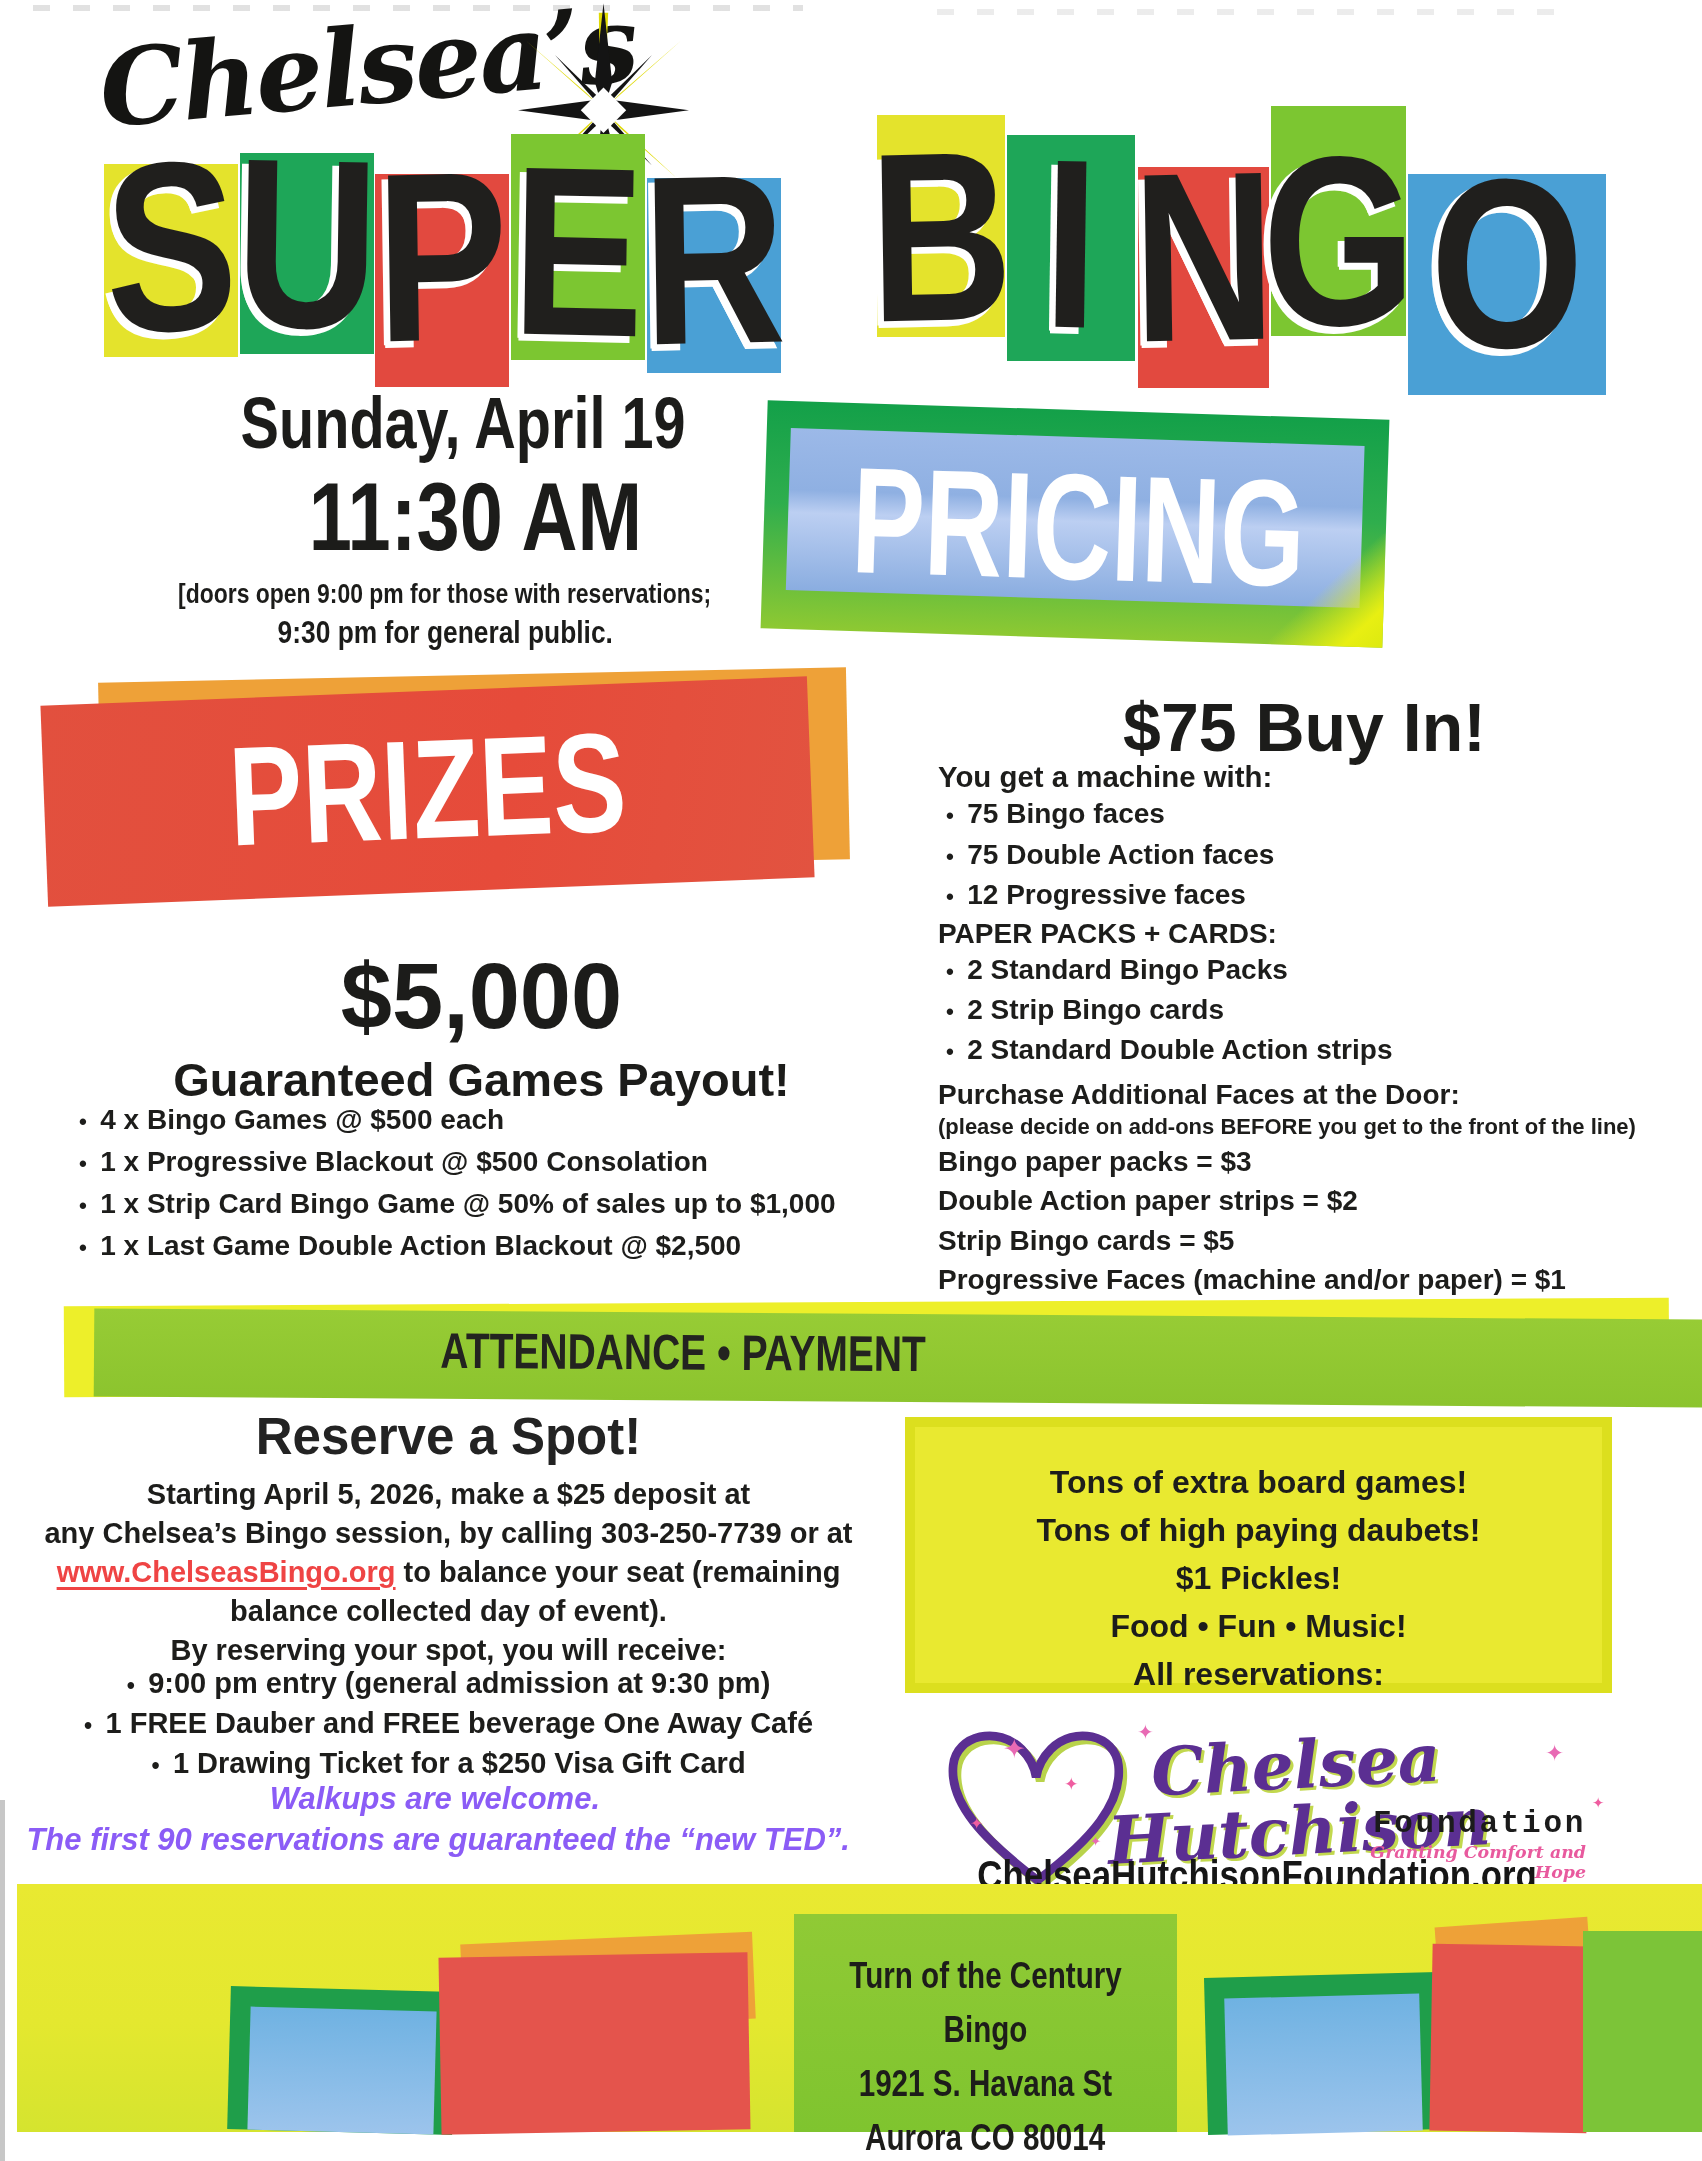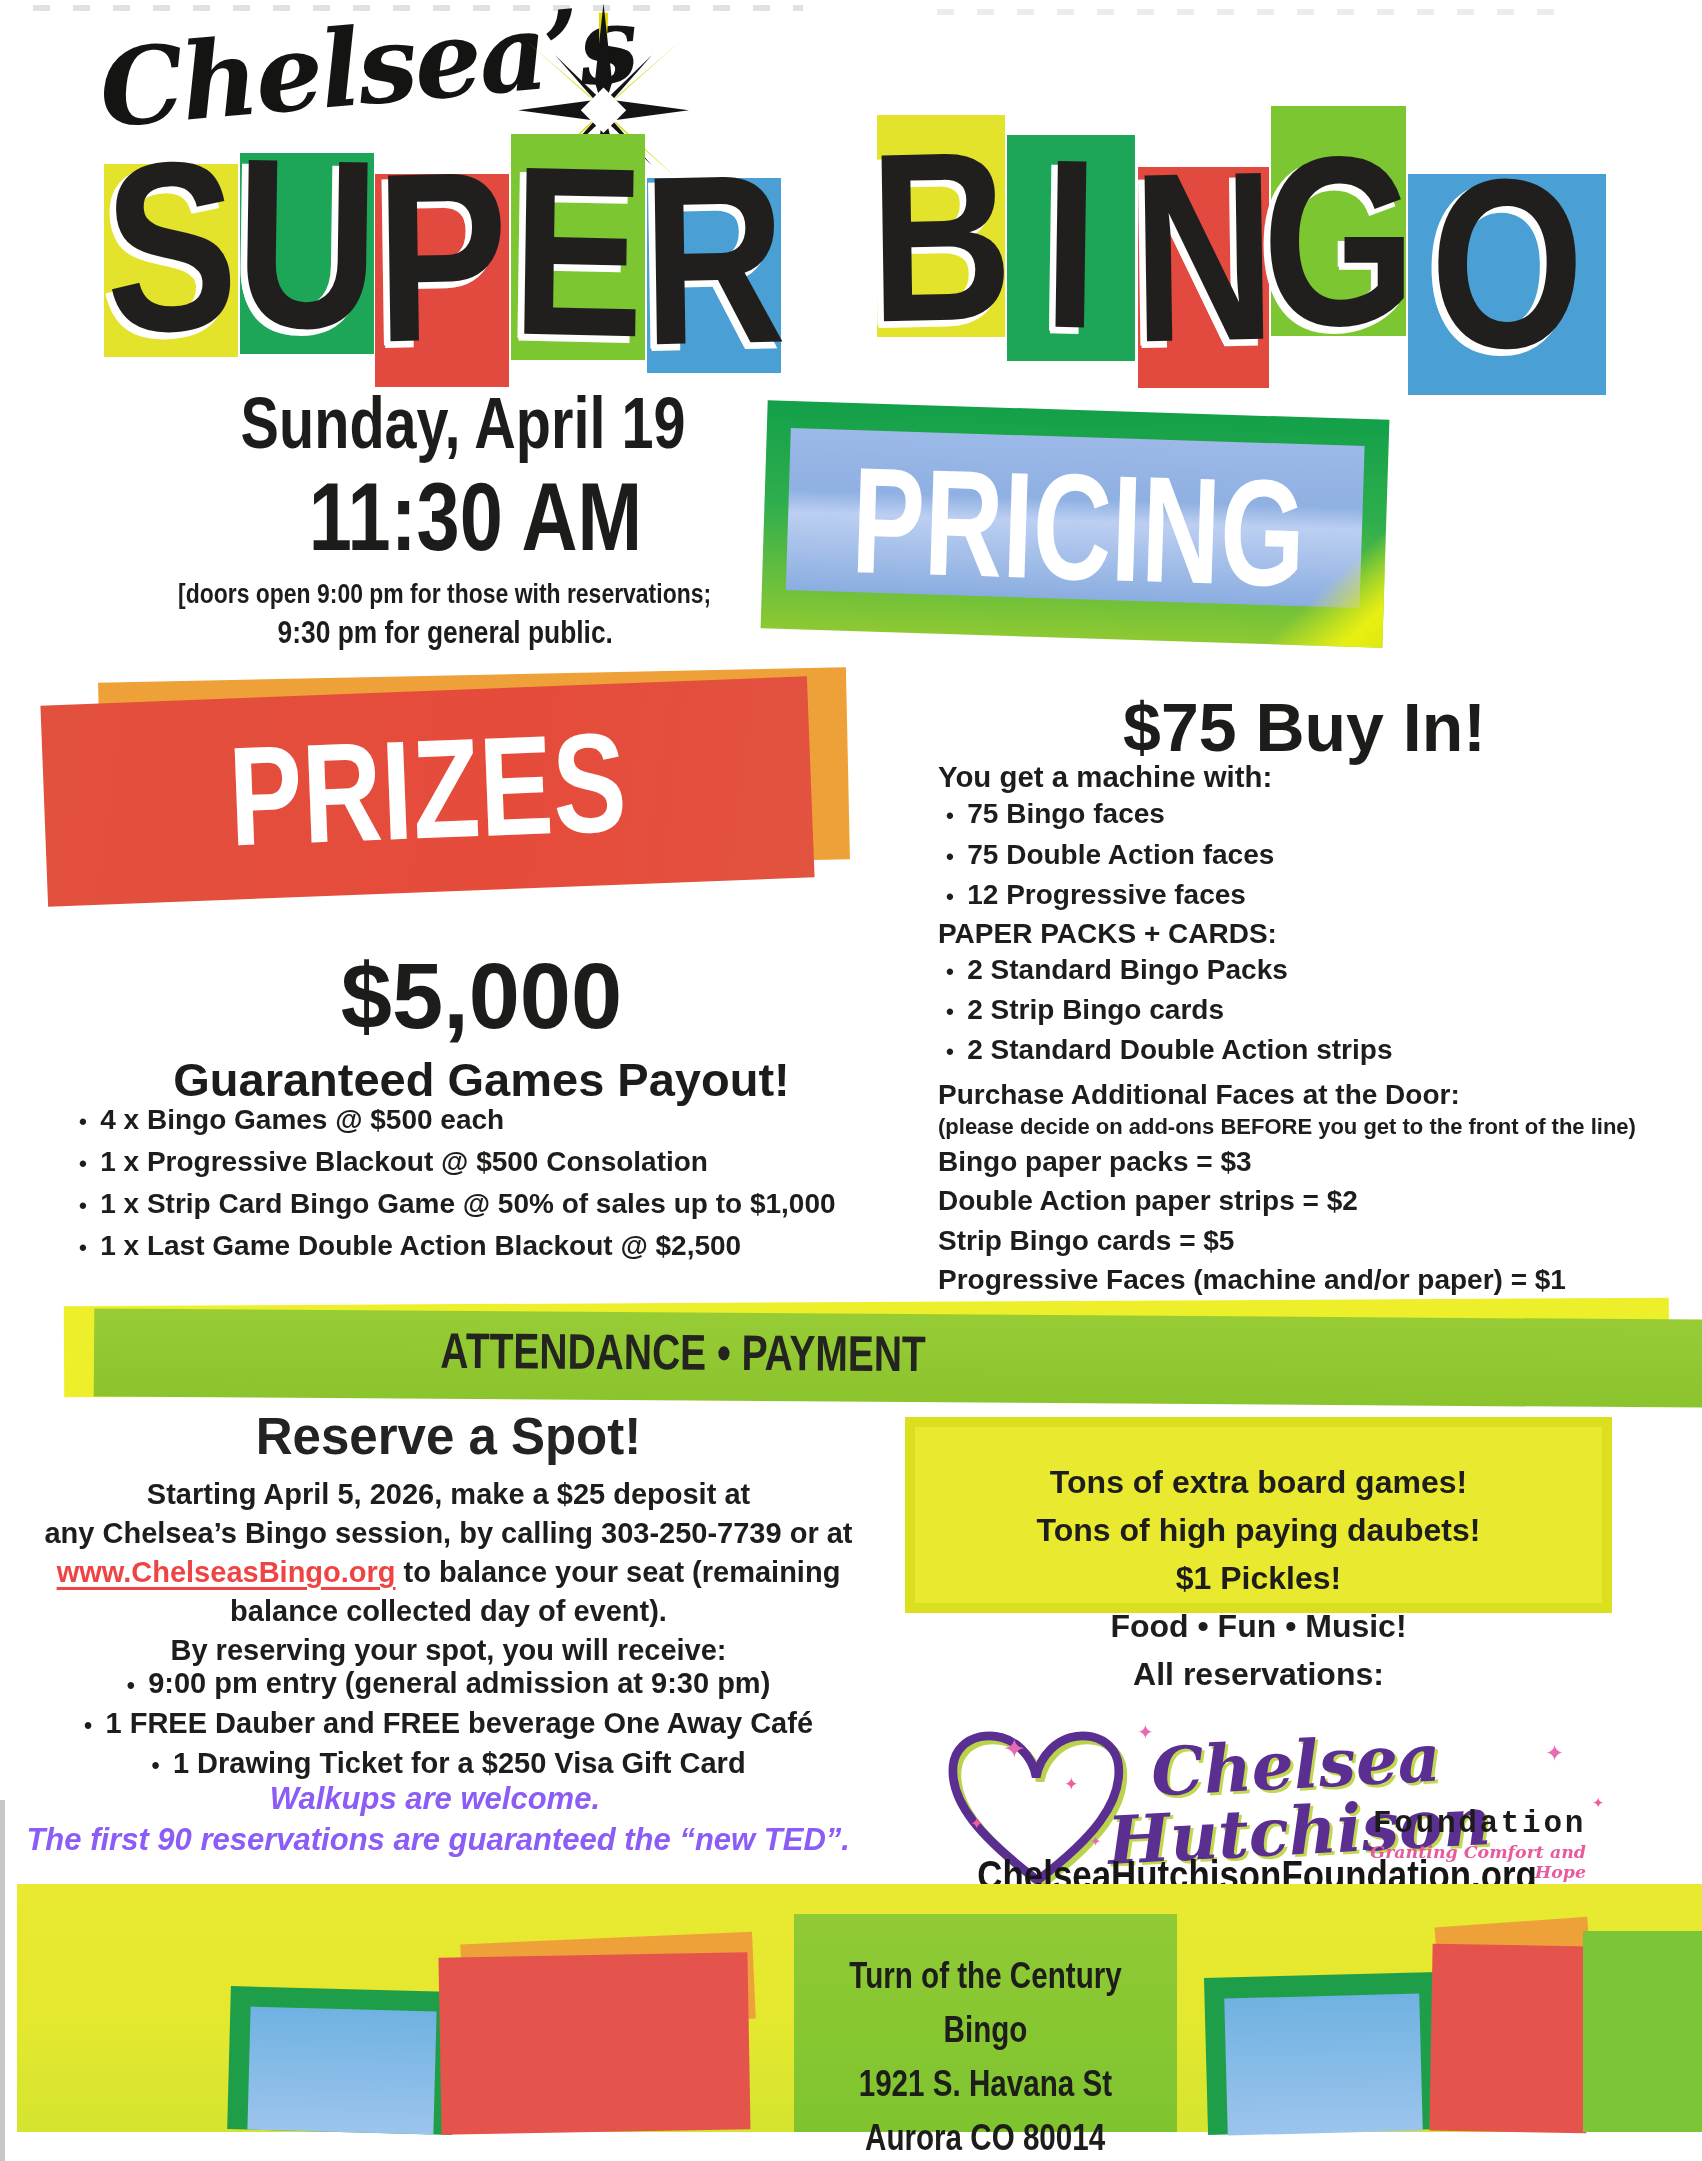--- a/index.html
+++ b/index.html
@@ -178,21 +178,21 @@
     <div>By reserving your spot, you will receive:</div>
   </div>
   <div class="abs ctr body-b" style="left:27px;top:1664px;width:843px;font-size:29px;line-height:38px;">
     <div class="cbullet">9:00 pm entry (general admission at 9:30 pm)</div>
     <div class="cbullet">1 FREE Dauber and FREE beverage One Away Café</div>
     <div class="cbullet">1 Drawing Ticket for a $250 Visa Gift Card</div>
   </div>
   <div class="abs ctr redline" style="left:13.4px;top:1781px;width:843px;font-size:31px;">Walkups are welcome.</div>
   <div class="abs ctr redline" style="left:6.7px;top:1822px;width:863px;font-size:31px;">The first 90 reservations are guaranteed the “new TED”.</div>
 
-  <div class="abs" style="left:905px;top:1417px;width:707px;height:196px;background:#e9e930;border:10.7px solid #dcdf1e;box-sizing:border-box;">
+  <div class="abs" style="left:905px;top:1417px;width:707px;height:276px;background:#e9e930;border:10.7px solid #dcdf1e;box-sizing:border-box;">
     <div class="ctr body-b" style="margin-top:31px;font-size:32px;line-height:48px;color:#1d1d1b;">
       <div>Tons of extra board games!</div>
       <div>Tons of high paying daubets!</div>
       <div>$1 Pickles!</div>
       <div>Food • Fun • Music!</div>
       <div>All reservations:</div>
     </div>
   </div>
 
   <div class="abs" style="left:923px;top:1700px;width:723px;height:201px;background:#ffffff;">

